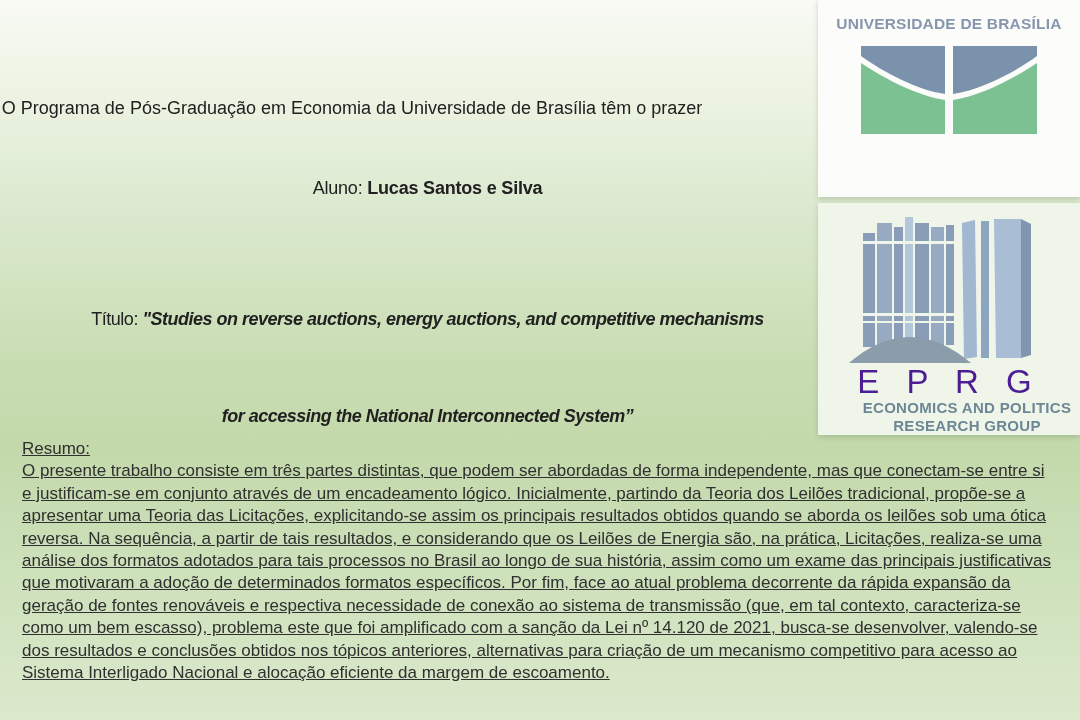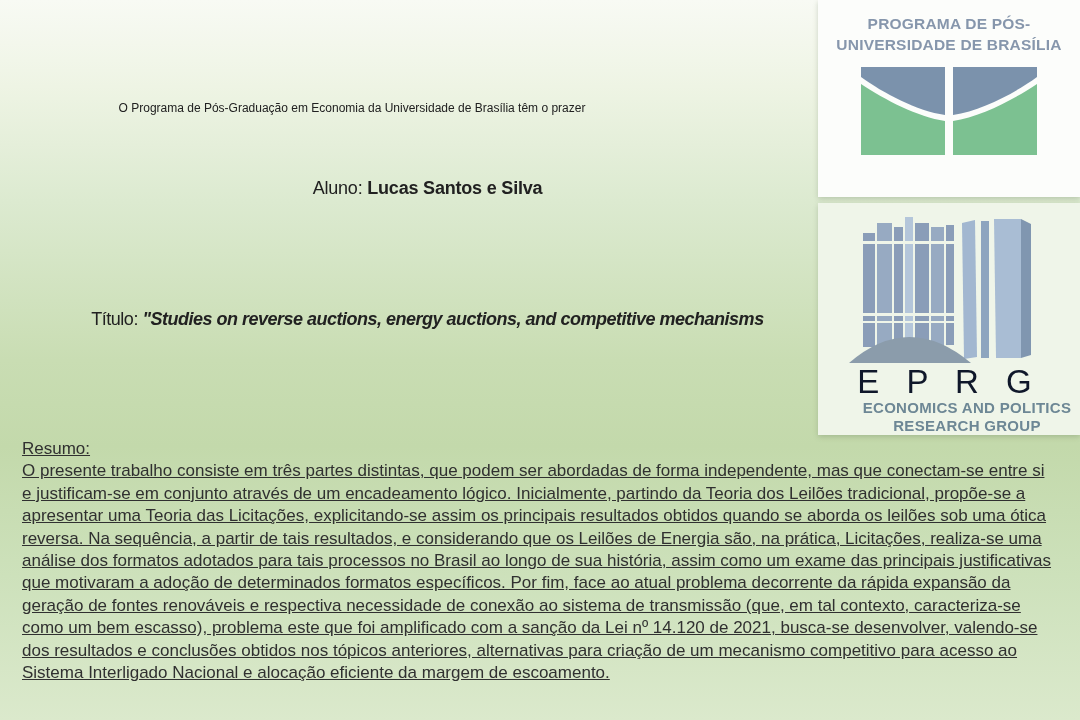--- a/index.html
+++ b/index.html
@@ -10,21 +10,21 @@
     font-family:"Liberation Sans", sans-serif;
     color:#212121;
     background:linear-gradient(180deg,
       #f8faf4 0%, #eef4e4 12%, #dcead0 28%,
       #c9ddb3 50%, #c3d9ab 62%, #cde1bb 80%, #dbe9cc 100%);
   }
 
   
   .main-col{position:absolute;left:0;top:0;width:818px;}
   .intro{position:absolute;top:26px;left:0;width:704px;text-align:center;
-         font-size:12px;line-height:33px;white-space:pre-wrap;}
+         font-size:18px;line-height:33px;white-space:pre-wrap;}
   .details{position:absolute;top:107px;left:0;width:818px;text-align:center;
            font-size:18px;line-height:32.6px;letter-spacing:-0.2px;white-space:pre-wrap;}
   .details .line{min-height:32.6px;margin-left:37px;}
   b{font-weight:bold;}
   .bi{font-weight:bold;font-style:italic;}
   .titulo-line{letter-spacing:-0.5px;}
 
   .resumo{position:absolute;top:438px;left:22px;width:1036px;
           font-size:17px;line-height:22.4px;color:#303030;text-decoration:underline;}
   .resumo-heading{white-space:pre-wrap;}
@@ -35,39 +35,40 @@
             box-shadow:0 2px 5px rgba(90,110,80,0.28);}
   .box-ppge{top:0;height:197px;background:#fcfdfb;}
   .box-eprg{top:203px;height:232px;background:#eff5e9;}
 
   .ppge-title{padding-top:13px;text-align:center;font-weight:bold;
               font-size:15.5px;line-height:21px;letter-spacing:0.2px;color:#8696ac;}
   .unb-svg{display:block;margin:12px auto 0 auto;}
 
   .eprg-svg{display:block;margin:8px auto 0 auto;}
   .eprg-acronym{margin-top:-4px;text-align:center;font-size:33px;line-height:34px;
-                letter-spacing:9px;color:#0f172a;font-weight:400;white-space:pre;}
+                letter-spacing:9px;color:#4c1d95;font-weight:400;white-space:pre;}
   .eprg-sub{text-align:center;font-weight:bold;font-size:15px;line-height:18px;
             letter-spacing:0.3px;color:#6d8795;padding-left:36px;}
 </style>
 </head>
 <body>
 
 <div class="canvas">
 
   <div class="main-col">
 
     <div class="intro">
       <div><span>O Programa de Pós-Graduação em Economia da Universidade de Brasília têm o prazer</span></div>
     </div>
 
     <div class="details">
       <div class="line"><span>Aluno: </span><b>Lucas Santos e Silva</b></div>
 
       <div class="line titulo-line"><span>Título: </span><span class="bi">"Studies on reverse auctions, energy auctions, and competitive mechanisms</span></div>
+      <div class="line titulo-line"><span class="bi">for accessing the National Interconnected System”</span></div>
 
 
 
       
 
       
 
       
 
       
@@ -76,21 +77,20 @@
     </div>
 
     <div class="resumo">
       <div class="resumo-heading">Resumo:</div>
       <div class="resumo-body">O presente trabalho consiste em três partes distintas, que podem ser abordadas de forma independente, mas que conectam-se entre si e justificam-se em conjunto através de um encadeamento lógico. Inicialmente, partindo da Teoria dos Leilões tradicional, propõe-se a apresentar uma Teoria das Licitações, explicitando-se assim os principais resultados obtidos quando se aborda os leilões sob uma ótica reversa. Na sequência, a partir de tais resultados, e considerando que os Leilões de Energia são, na prática, Licitações, realiza-se uma análise dos formatos adotados para tais processos no Brasil ao longo de sua história, assim como um exame das principais justificativas que motivaram a adoção de determinados formatos específicos. Por fim, face ao atual problema decorrente da rápida expansão da geração de fontes renováveis e respectiva necessidade de conexão ao sistema de transmissão (que, em tal contexto, caracteriza-se como um bem escasso), problema este que foi amplificado com a sanção da Lei nº 14.120 de 2021, busca-se desenvolver, valendo-se dos resultados e conclusões obtidos nos tópicos anteriores, alternativas para criação de um mecanismo competitivo para acesso ao Sistema Interligado Nacional e alocação eficiente da margem de escoamento.</div>
     </div>
   </div>
 
   <div class="logo-box box-ppge">
     <div class="ppge-title">
-      <div>PROGRAMA DE PÓS-</div>
       <div>UNIVERSIDADE DE BRASÍLIA</div>
     </div>
     <svg class="unb-svg" width="176" height="88" viewBox="0 0 176 88" aria-hidden="true">
       <path d="M0,0 H84 V48 C56,44 22,26 0,10 Z" fill="#7b92ac"></path>
       <path d="M0,17 C24,33 57,50 84,54 V88 H0 Z" fill="#7cc191"></path>
       <path d="M92,0 H176 V10 C154,26 120,44 92,48 Z" fill="#7b92ac"></path>
       <path d="M92,54 C119,50 152,33 176,17 V88 H92 Z" fill="#7cc191"></path>
     </svg>
   </div>
 

